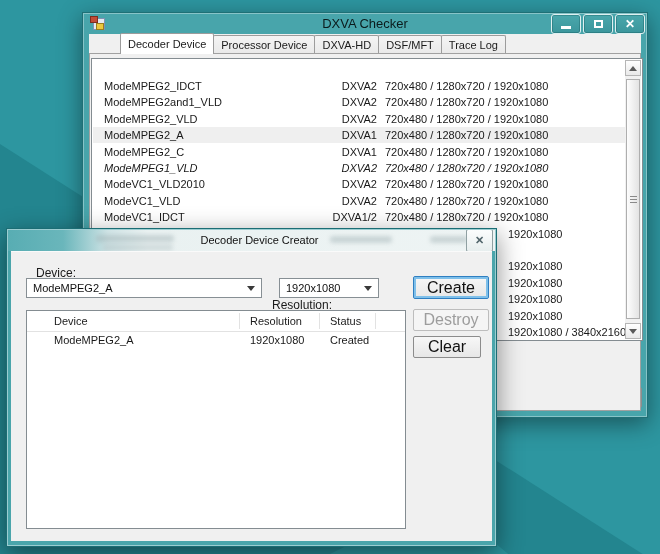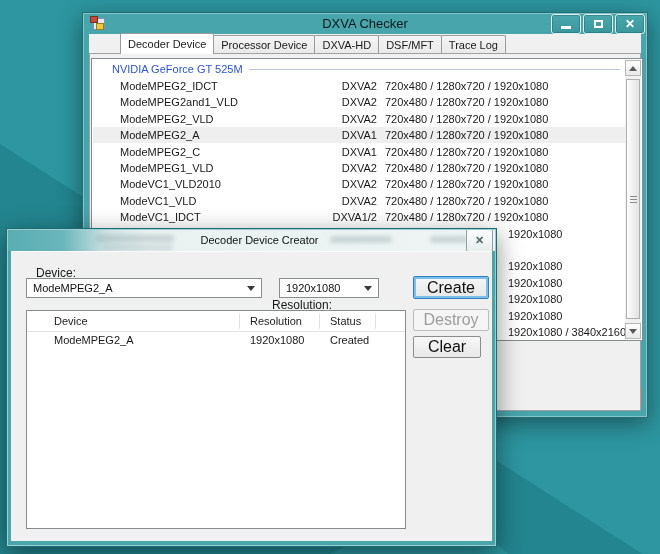--- a/index.html
+++ b/index.html
@@ -44,21 +44,21 @@
     border:1px solid #a1a1a1;box-sizing:border-box;z-index:2;}
 
   .listbox{position:absolute;left:1px;top:4px;width:552px;height:283px;background:#fff;
     border:1px solid #848c91;box-sizing:border-box;}
   .rows-area{position:absolute;left:1px;top:0;right:17px;bottom:1px;overflow:hidden;}
   .gpu-head{position:absolute;left:0;right:0;top:2px;height:16px;font-size:11px;line-height:16px;}
   .gpu-name{position:absolute;left:19px;color:#2c55c9;white-space:nowrap;}
   .gpu-line{position:absolute;left:156px;width:371px;top:8px;height:1px;background:#bac7d8;}
   .lrow{position:absolute;left:0;right:0;height:16px;font-size:11px;line-height:16px;color:#191919;}
   .lrow.hl{background:#efefef;}
-  .row-name{position:absolute;left:11px;white-space:nowrap;margin-left:16px;}
+  .row-name{position:absolute;left:11px;white-space:nowrap;}
   .row-api{position:absolute;left:214px;width:70px;text-align:right;white-space:nowrap;}
   .row-res{position:absolute;left:292px;white-space:nowrap;}
   .row-tail{position:absolute;left:415px;white-space:nowrap;}
 
   .vscroll{position:absolute;top:1px;bottom:1px;right:1px;width:16px;background:#f1f1f1;}
   .sb-btn{position:absolute;left:0;width:16px;height:16px;background:linear-gradient(#fefefe,#e9e9e9);
     border:1px solid #b5b5b5;box-sizing:border-box;display:flex;align-items:center;justify-content:center;}
   .sb-up{top:0;} .sb-down{bottom:0;}
   .tri-up{width:0;height:0;border-left:4px solid transparent;border-right:4px solid transparent;border-bottom:5px solid #5a5a5a;}
   .tri-down{width:0;height:0;border-left:4px solid transparent;border-right:4px solid transparent;border-top:5px solid #5a5a5a;}
@@ -151,24 +151,20 @@
     <div class="tabstrip">
         <div class="tab active">Decoder Device</div>
         <div class="tab">Processor Device</div>
         <div class="tab">DXVA-HD</div>
         <div class="tab">DSF/MFT</div>
         <div class="tab">Trace Log</div>
       </div>
     <div class="tabpage">
       <div class="listbox">
         <div class="rows-area">
-          <div class="gpu-head">
-            <span class="gpu-name">NVIDIA GeForce GT 525M</span>
-            <span class="gpu-line"></span>
-          </div>
         <div class="lrow" style="top: 19px;">
               <span class="row-name">ModeMPEG2_IDCT</span>
               <span class="row-api">DXVA2</span>
               <span class="row-res">720x480 / 1280x720 / 1920x1080</span>
             </div>
             <div class="lrow" style="top: 35.4px;">
               <span class="row-name">ModeMPEG2and1_VLD</span>
               <span class="row-api">DXVA2</span>
               <span class="row-res">720x480 / 1280x720 / 1920x1080</span>
             </div>
@@ -180,21 +176,21 @@
             <div class="lrow hl" style="top: 68.2px;">
               <span class="row-name">ModeMPEG2_A</span>
               <span class="row-api">DXVA1</span>
               <span class="row-res">720x480 / 1280x720 / 1920x1080</span>
             </div>
             <div class="lrow" style="top: 84.6px;">
               <span class="row-name">ModeMPEG2_C</span>
               <span class="row-api">DXVA1</span>
               <span class="row-res">720x480 / 1280x720 / 1920x1080</span>
             </div>
-            <div class="lrow" style="top: 101px;">
+            <div class="lrow" style="top: 101px; font-style: italic;">
               <span class="row-name">ModeMPEG1_VLD</span>
               <span class="row-api">DXVA2</span>
               <span class="row-res">720x480 / 1280x720 / 1920x1080</span>
             </div>
             <div class="lrow" style="top: 117.4px;">
               <span class="row-name">ModeVC1_VLD2010</span>
               <span class="row-api">DXVA2</span>
               <span class="row-res">720x480 / 1280x720 / 1920x1080</span>
             </div>
             <div class="lrow" style="top: 133.8px;">

